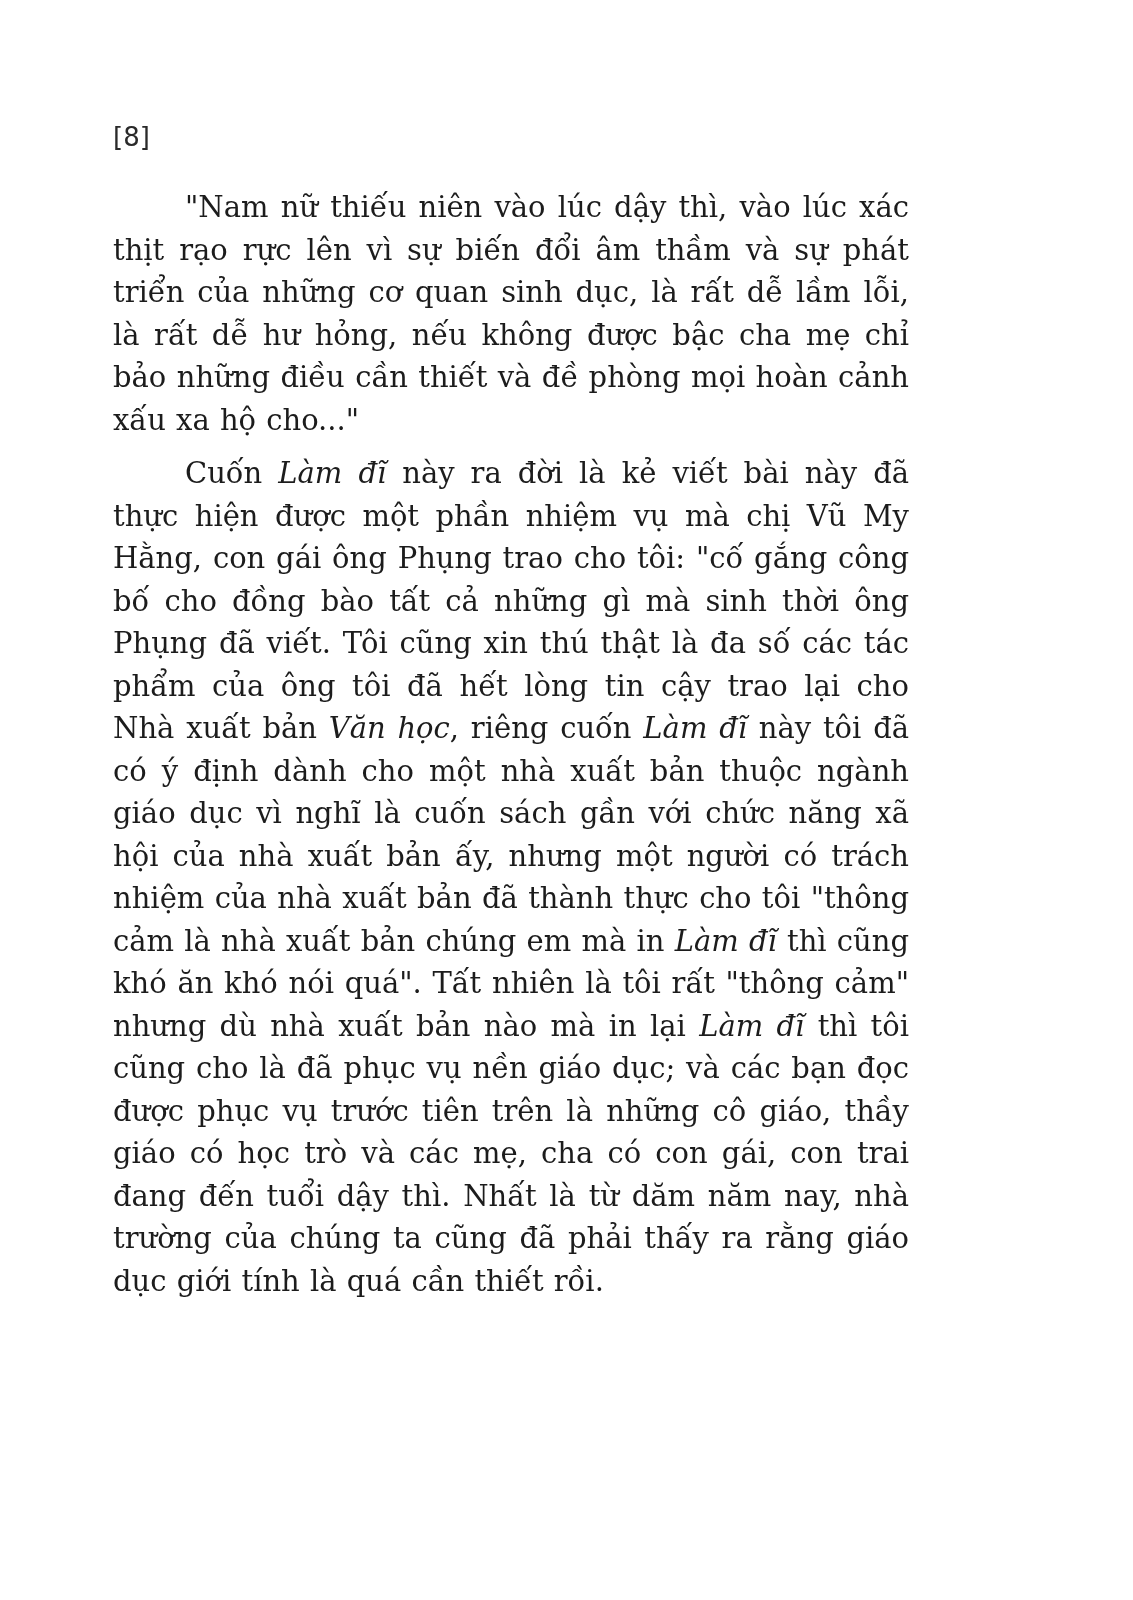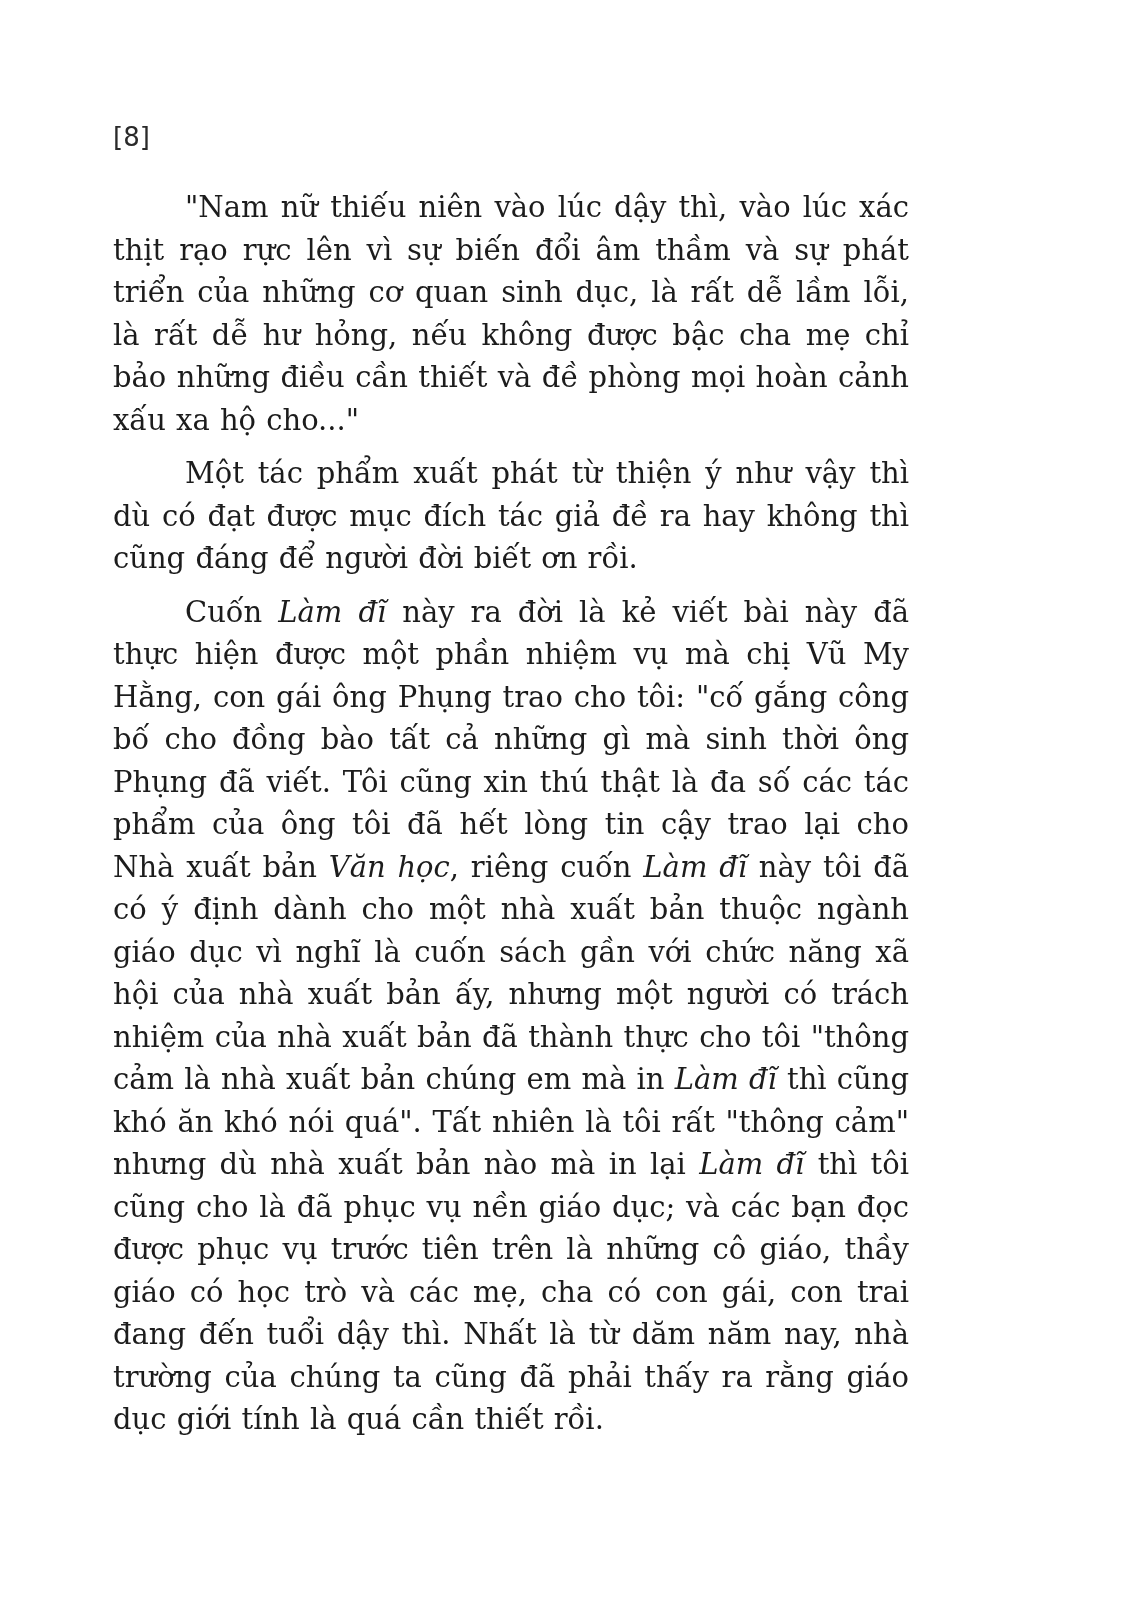--- a/index.html
+++ b/index.html
@@ -47,16 +47,15 @@
 </style>
 </head>
 <body>
 
 <div class="page">
   <div class="header">
     <span class="page-number">[8]</span>
   </div>
   <div class="doc-body">
       <p class="para"><span>"Nam nữ thiếu niên vào lúc dậy thì, vào lúc xác thịt rạo rực lên vì sự biến đổi âm thầm và sự phát triển của những cơ quan sinh dục, là rất dễ lầm lỗi, là rất dễ hư hỏng, nếu không được bậc cha mẹ chỉ bảo những điều cần thiết và đề phòng mọi hoàn cảnh xấu xa hộ cho..."</span></p>
-      <p class="para"><span>Một tác phẩm xuất phát từ thiện ý như vậy thì dù có đạt được mục đích tác giả đề ra hay không thì cũng đáng để người đời biết ơn rồi.</span></p>
       <p class="para"><span>Cuốn </span><em>Làm đĩ</em><span> này ra đời là kẻ viết bài này đã thực hiện được một phần nhiệm vụ mà chị Vũ My Hằng, con gái ông Phụng trao cho tôi: "cố gắng công bố cho đồng bào tất cả những gì mà sinh thời ông Phụng đã viết. Tôi cũng xin thú thật là đa số các tác phẩm của ông tôi đã hết lòng tin cậy trao lại cho Nhà xuất bản </span><em>Văn học</em><span>, riêng cuốn </span><em>Làm đĩ</em><span> này tôi đã có ý định dành cho một nhà xuất bản thuộc ngành giáo dục vì nghĩ là cuốn sách gần với chức năng xã hội của nhà xuất bản ấy, nhưng một người có trách nhiệm của nhà xuất bản đã thành thực cho tôi "thông cảm là nhà xuất bản chúng em mà in </span><em>Làm đĩ</em><span> thì cũng khó ăn khó nói quá". Tất nhiên là tôi rất "thông cảm" nhưng dù nhà xuất bản nào mà in lại </span><em>Làm đĩ</em><span> thì tôi cũng cho là đã phục vụ nền giáo dục; và các bạn đọc được phục vụ trước tiên trên là những cô giáo, thầy giáo có học trò và các mẹ, cha có con gái, con trai đang đến tuổi dậy thì. Nhất là từ dăm năm nay, nhà trường của chúng ta cũng đã phải thấy ra rằng giáo dục giới tính là quá cần thiết rồi.</span></p>
     </div>
 </div>
 
 </body></html>

